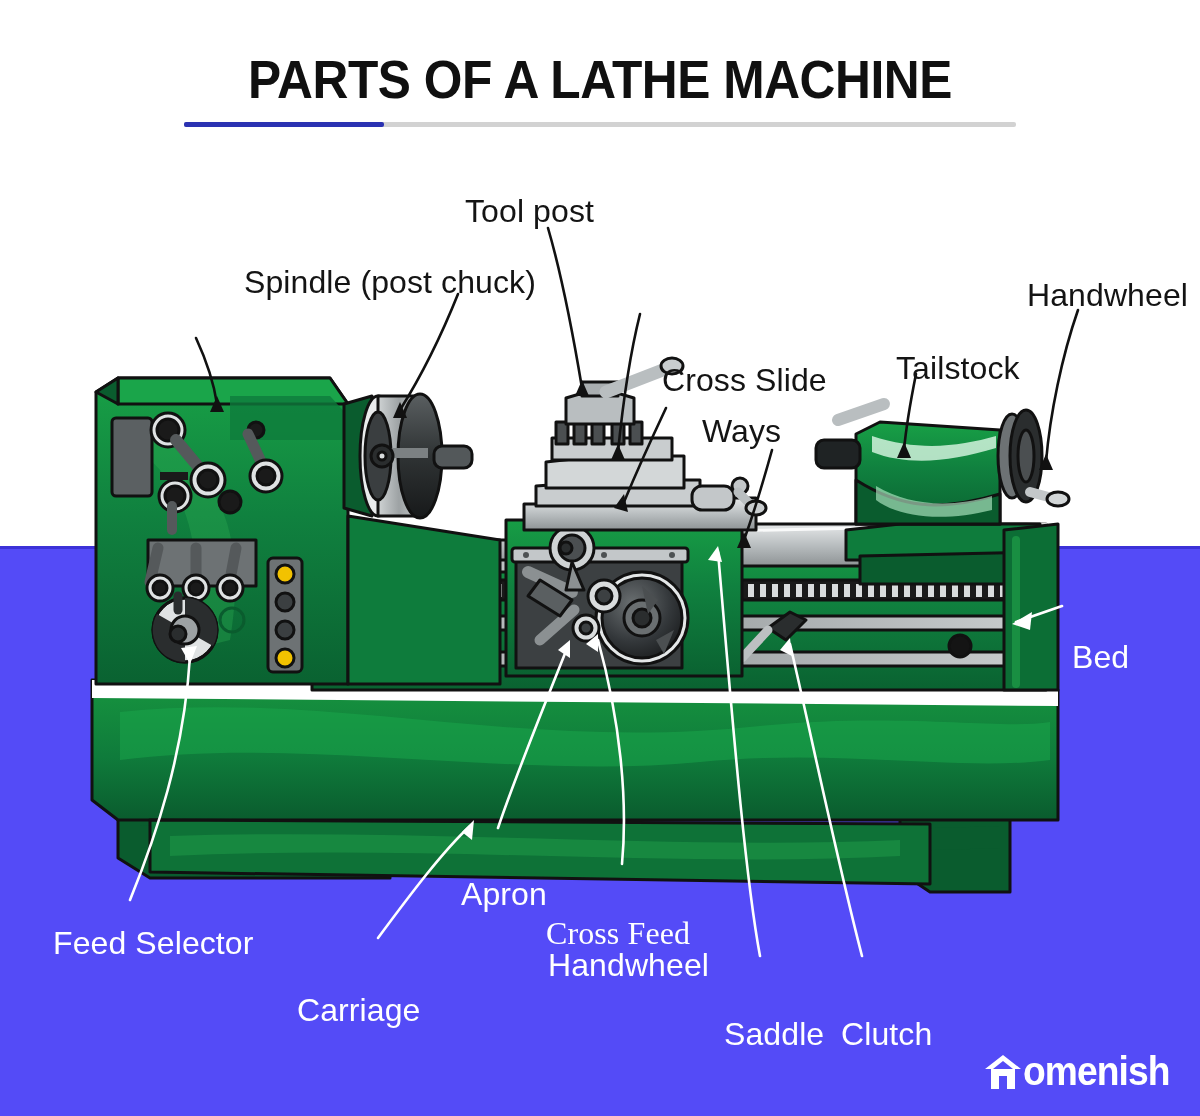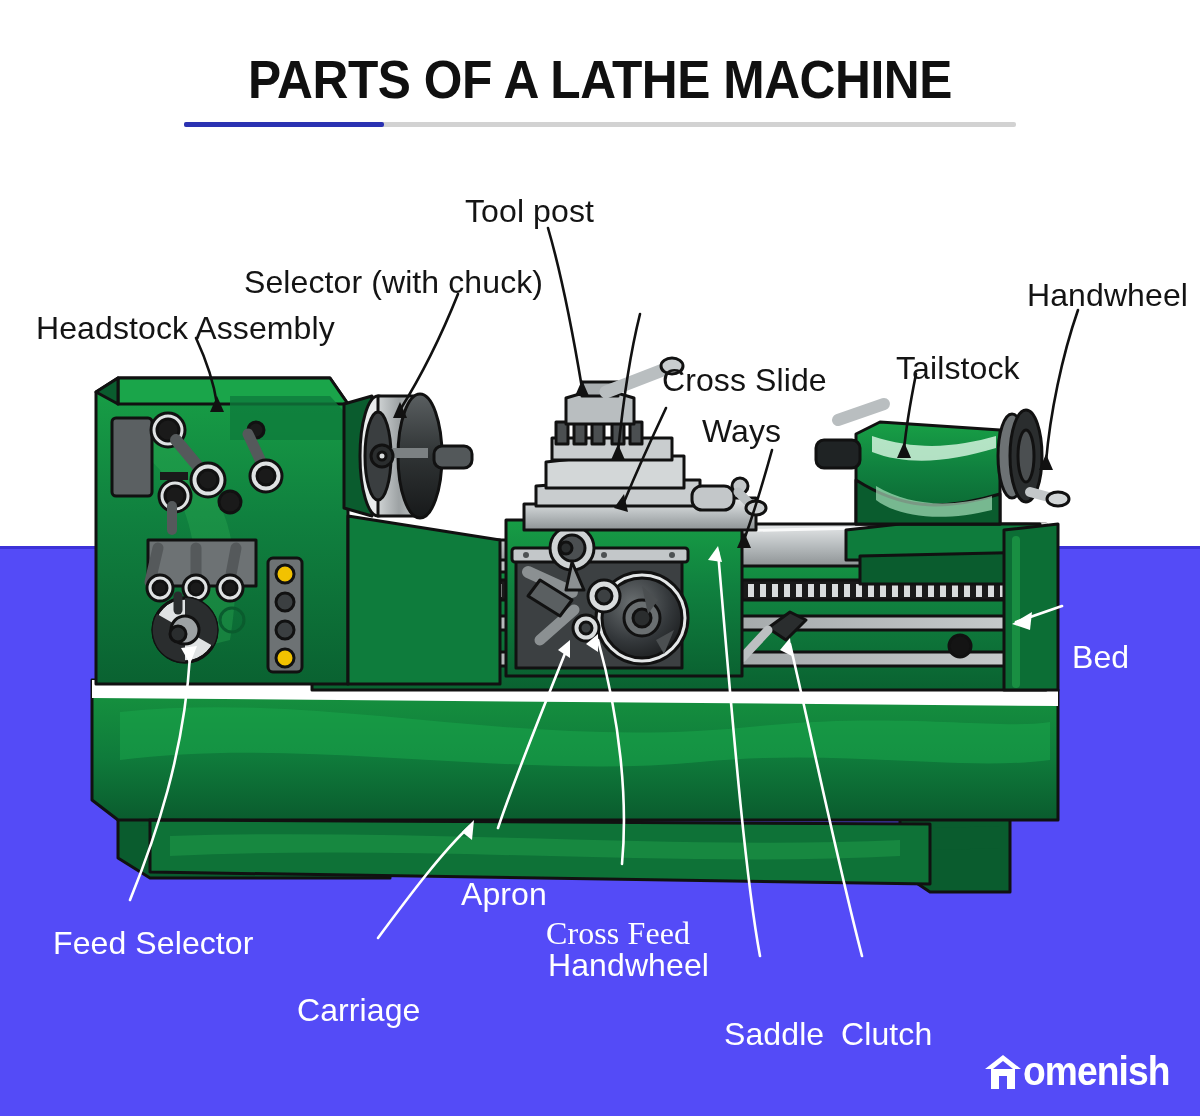--- a/index.html
+++ b/index.html
@@ -366,23 +366,22 @@
       <path d="M190 664 L181 648 L197 646 Z"></path>
       <path d="M474 820 L462 832 L472 840 Z"></path>
       <path d="M570 640 L558 650 L570 658 Z"></path>
       <path d="M598 634 L586 644 L598 652 Z"></path>
       <path d="M718 546 L708 560 L722 562 Z"></path>
       <path d="M790 638 L780 650 L792 656 Z"></path>
       <path d="M1012 624 L1032 612 L1030 630 Z"></path>
     </g>
   </svg>
 
-  <div class="lbl" style="left:36px; top:310px;">Headstock Assembly</div>
-
-  <div class="lbl" style="left:244px; top:264px;">Selector (with chuck)</div>
+
+  <div class="lbl" style="left:244px; top:264px;">Spindle (post chuck)</div>
 
   <div class="lbl" style="left:465px; top:193px;">Tool post</div>
 
 
   <div class="lbl" style="left:662px; top:362px;">Cross Slide</div>
 
   <div class="lbl" style="left:702px; top:413px;">Ways</div>
 
   <div class="lbl" style="left:896px; top:350px;">Tailstock</div>
 

